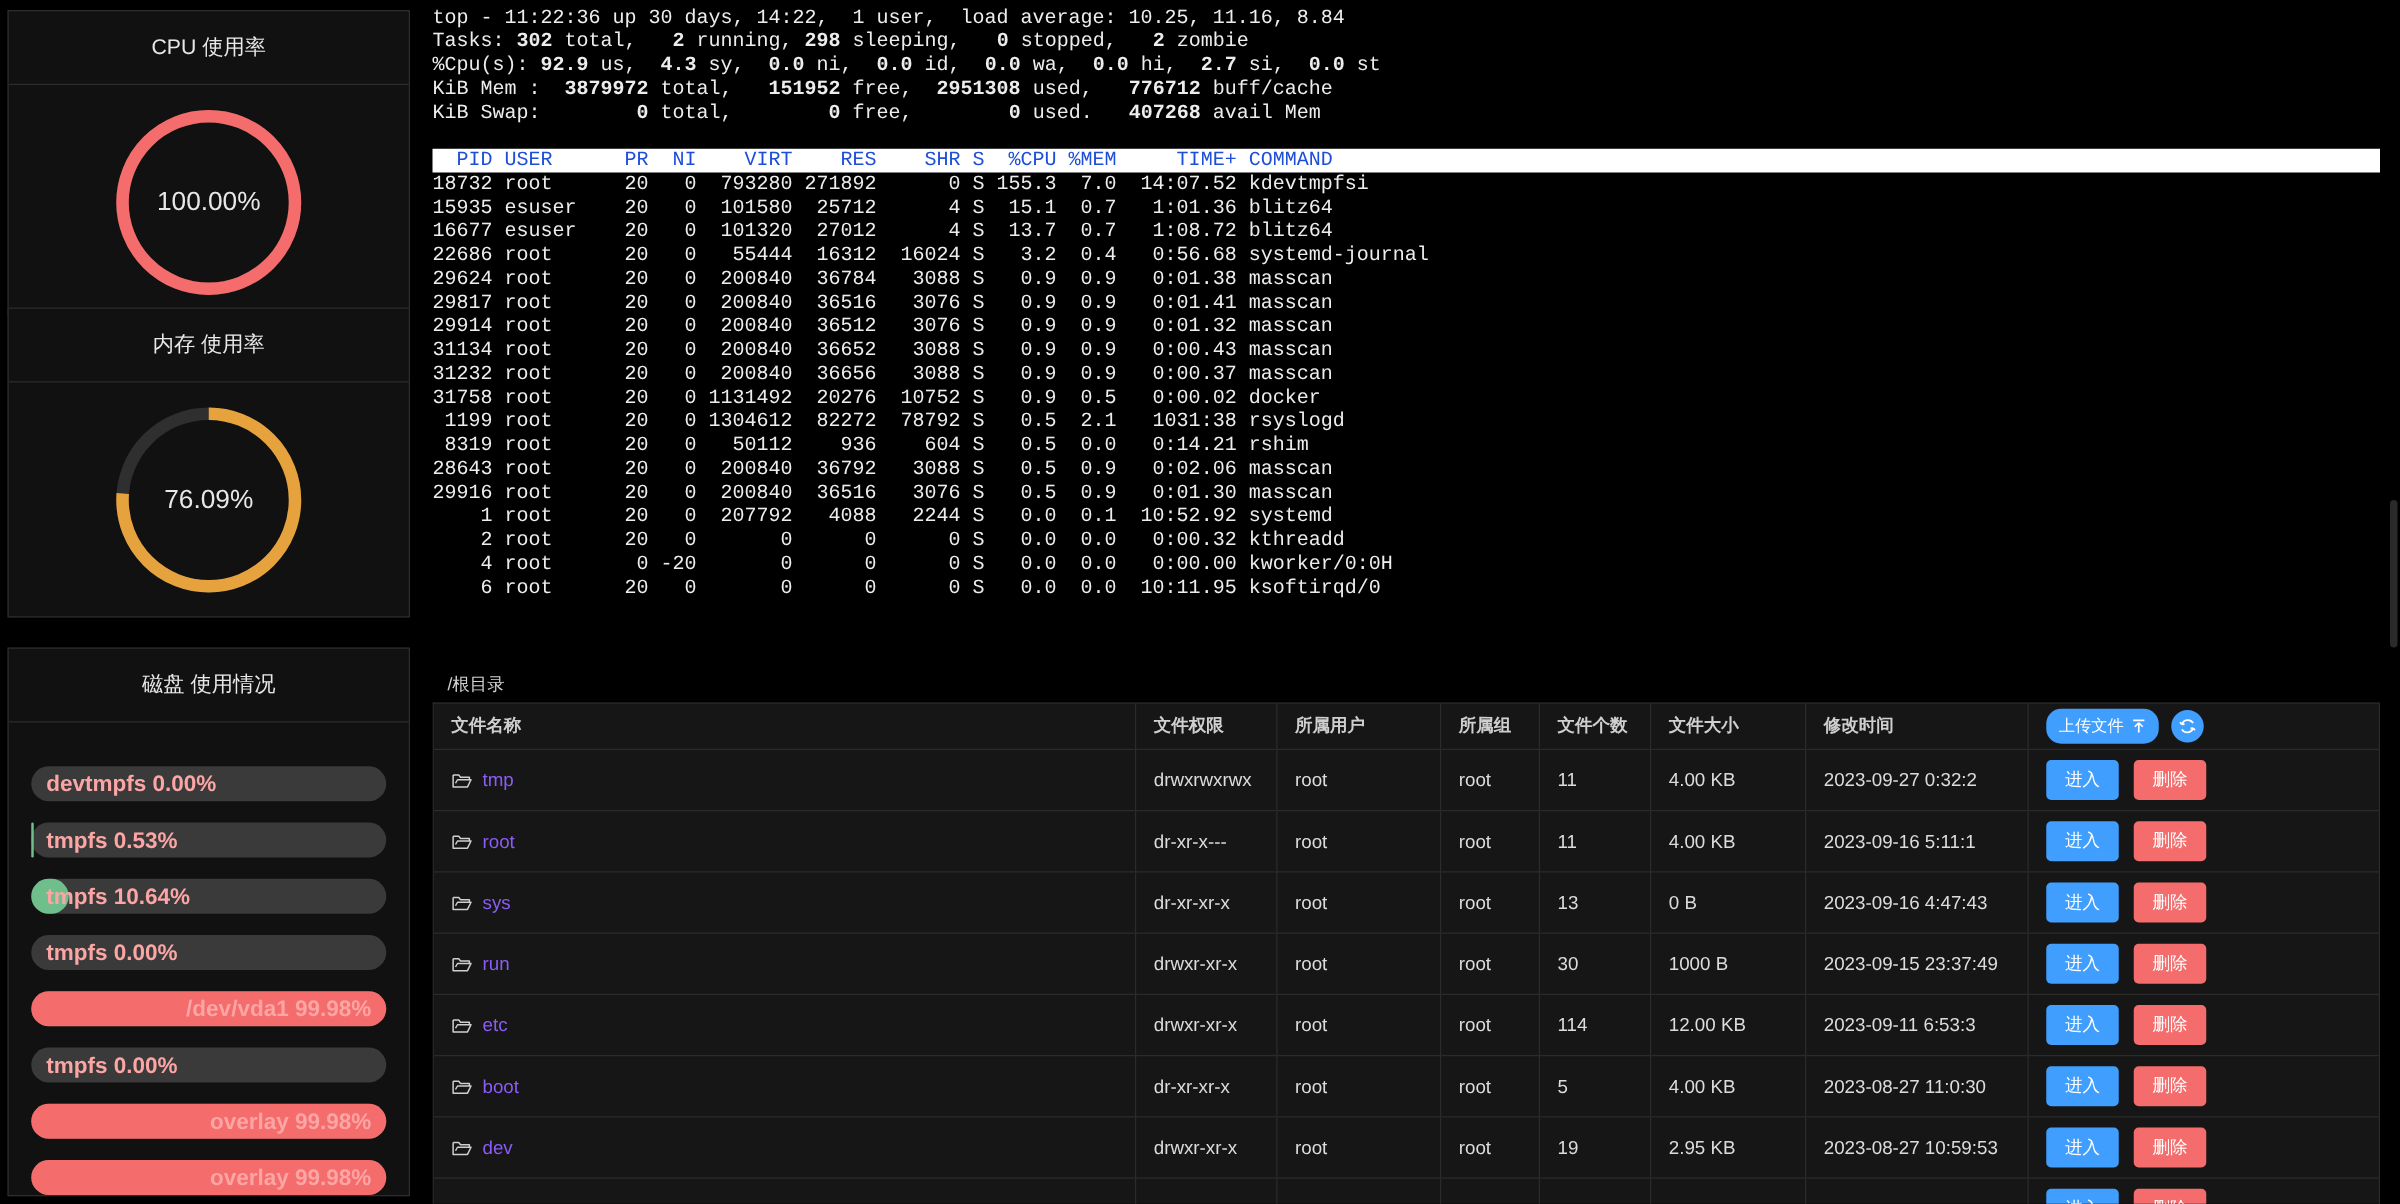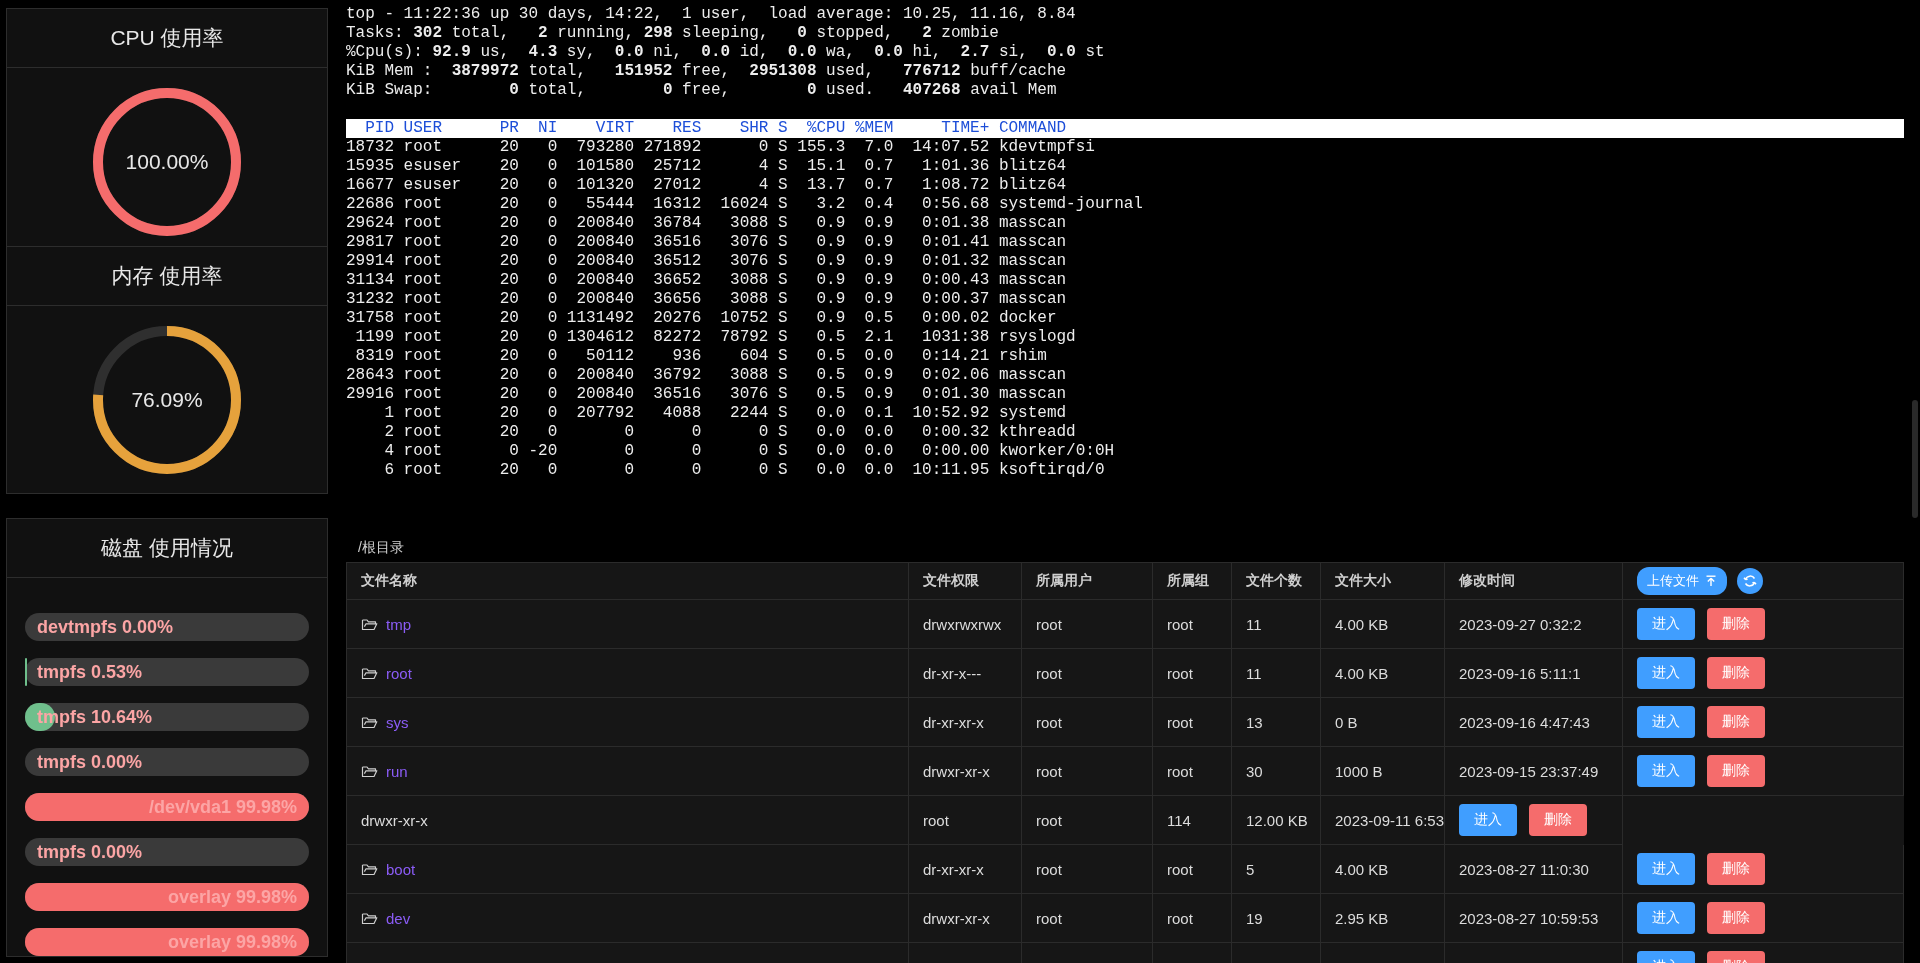--- a/index.html
+++ b/index.html
@@ -3,21 +3,21 @@
 <meta charset="utf-8">
 <style>
   * { margin:0; padding:0; box-sizing:border-box; }
   html,body { width:1920px; height:963px; background:#000; overflow:hidden;
               font-family:"Liberation Sans", sans-serif; }
 
   
   .card { position:absolute; left:6px; width:322px; background:#111;
           border:1px solid #2d2d2d; }
   .card-header { height:59px; line-height:58px; text-align:center;
-                 border-bottom:1px solid #2d2d2d; color:#e8e8e8; font-size:21px; }
+                 border-bottom:1px solid #2d2d2d; color:#e8e8e8; font-size:17px; }
   #card-cpu  { top:8px;   height:245px; }
   #card-mem  { top:246px; height:248px; }
   #card-disk { top:518px; height:439px; }
   .gauge-wrap { position:relative; width:170px; margin:9px auto 0; }
   .gauge-value { position:absolute; left:0; top:0; width:100%; height:170px;
                  display:flex; align-items:center; justify-content:center;
                  color:#e8e8e8; font-size:21px; }
   .disk-body { padding:35px 18px 0; }
   .disk-bar { position:relative; height:28px; border-radius:14px;
               background:#3a3a3a; margin-bottom:17px; }
@@ -256,20 +256,26 @@
     <div class="fcell">30</div>
     <div class="fcell">1000 B</div>
     <div class="fcell">2023-09-15 23:37:49</div>
     <div class="fcell">
       <button class="btn btn-enter" style="background: rgb(64, 158, 255);">进入</button>
       <button class="btn btn-delete" style="background: rgb(245, 108, 108);">删除</button>
     </div>
   </div>
 
   <div class="frow">
+    <div class="fcell fname">
+      <svg width="17" height="15" viewBox="0 0 17 15">
+        <path d="M1.5 3 V12.5 H13 L15.8 6.8 H5 L3.4 9.6 M1.5 3 H6 L7.4 4.8 H14.5 V6.8" stroke="#cfcfcf" stroke-width="1.2" fill="none" stroke-linejoin="round"></path>
+      </svg>
+      <span>etc</span>
+    </div>
     <div class="fcell">drwxr-xr-x</div>
     <div class="fcell">root</div>
     <div class="fcell">root</div>
     <div class="fcell">114</div>
     <div class="fcell">12.00 KB</div>
     <div class="fcell">2023-09-11 6:53:3</div>
     <div class="fcell">
       <button class="btn btn-enter" style="background: rgb(64, 158, 255);">进入</button>
       <button class="btn btn-delete" style="background: rgb(245, 108, 108);">删除</button>
     </div>

